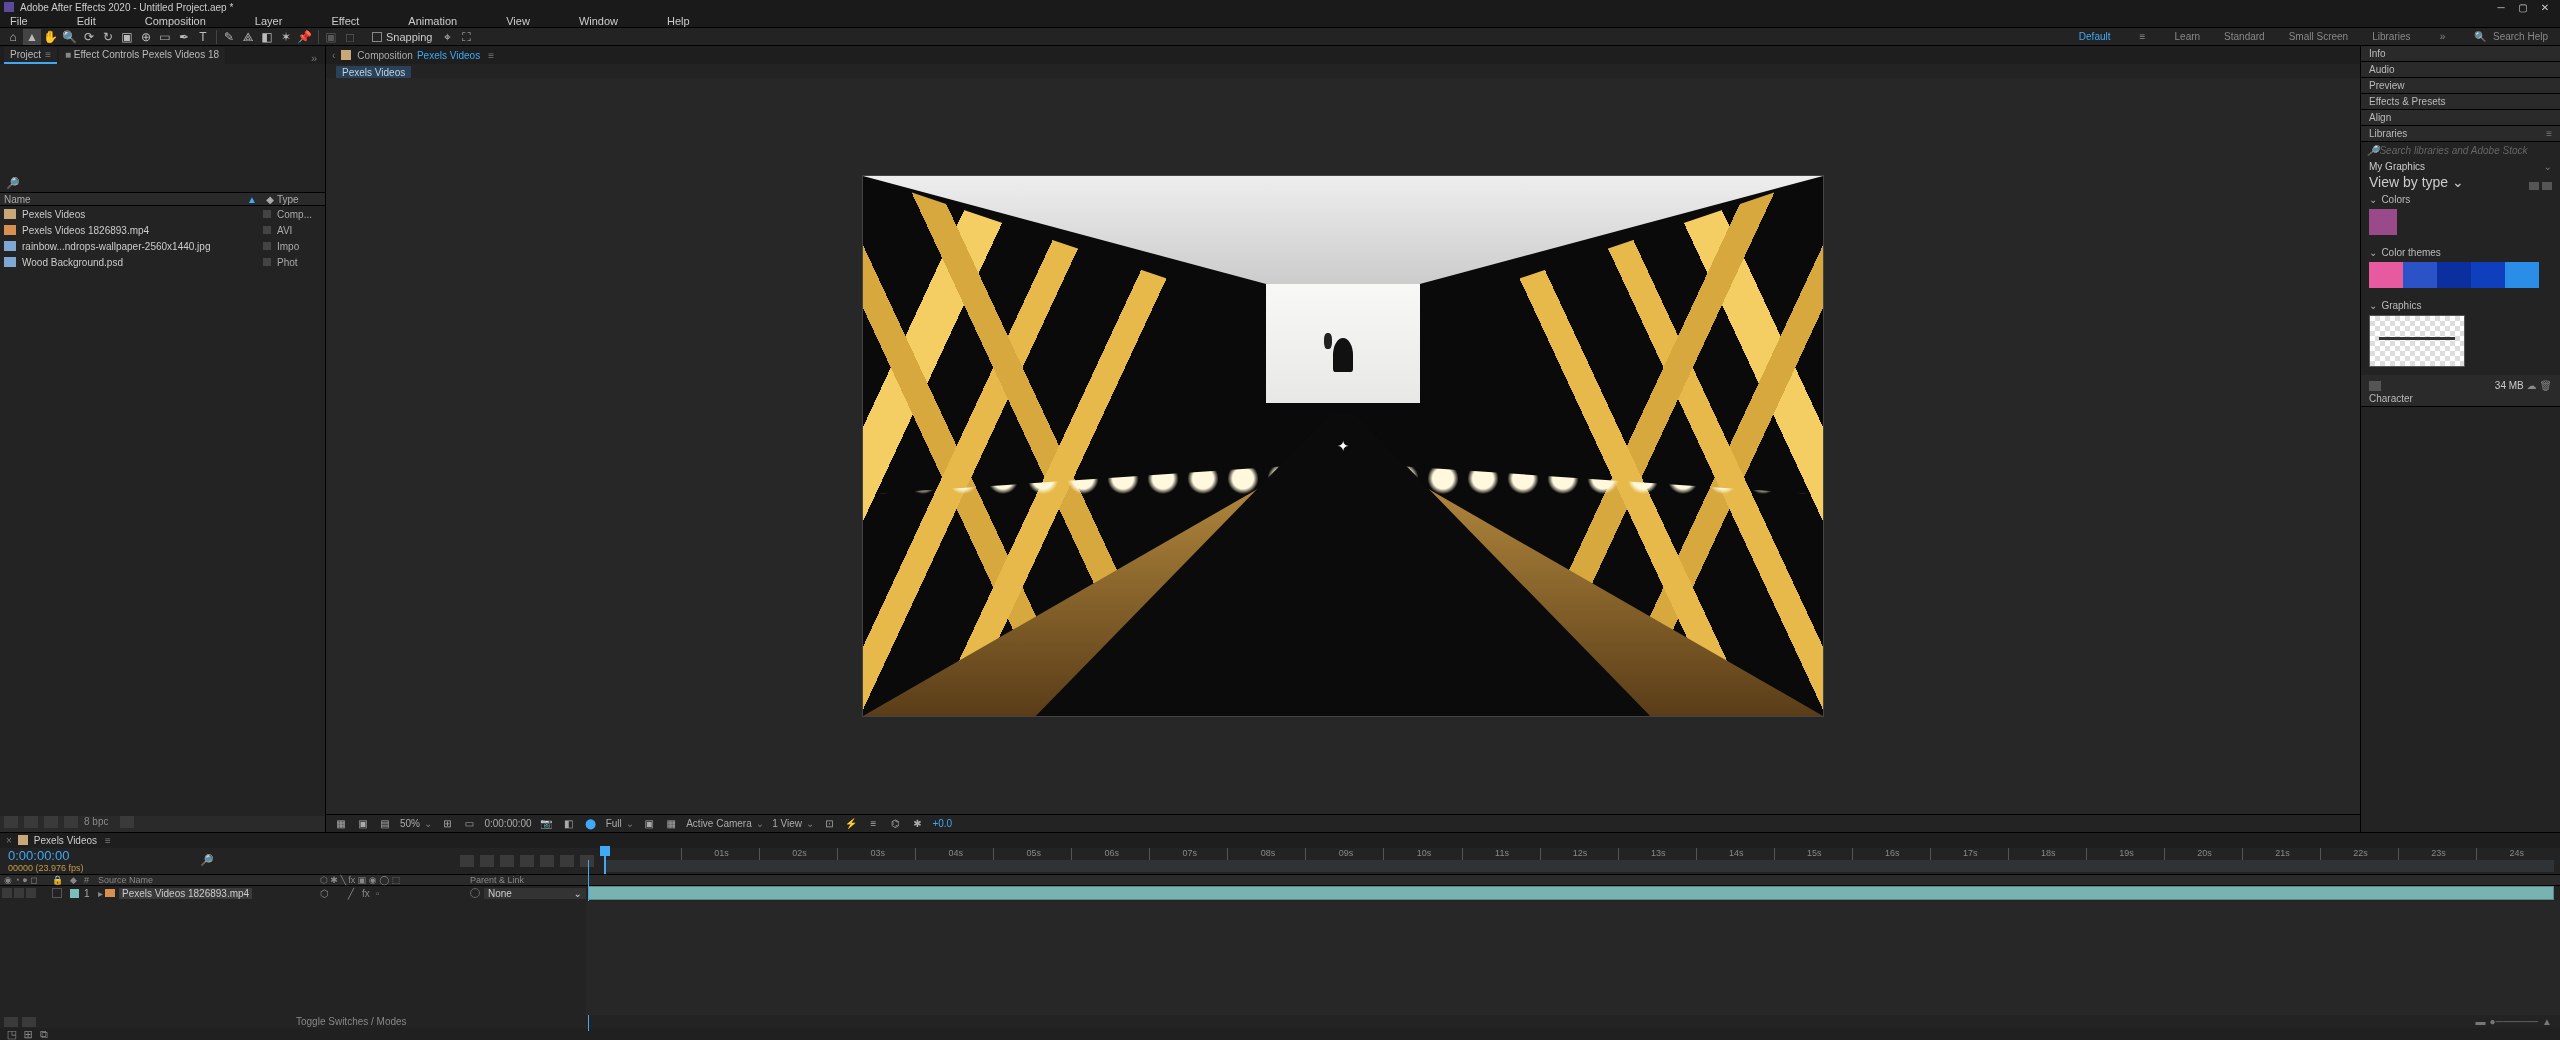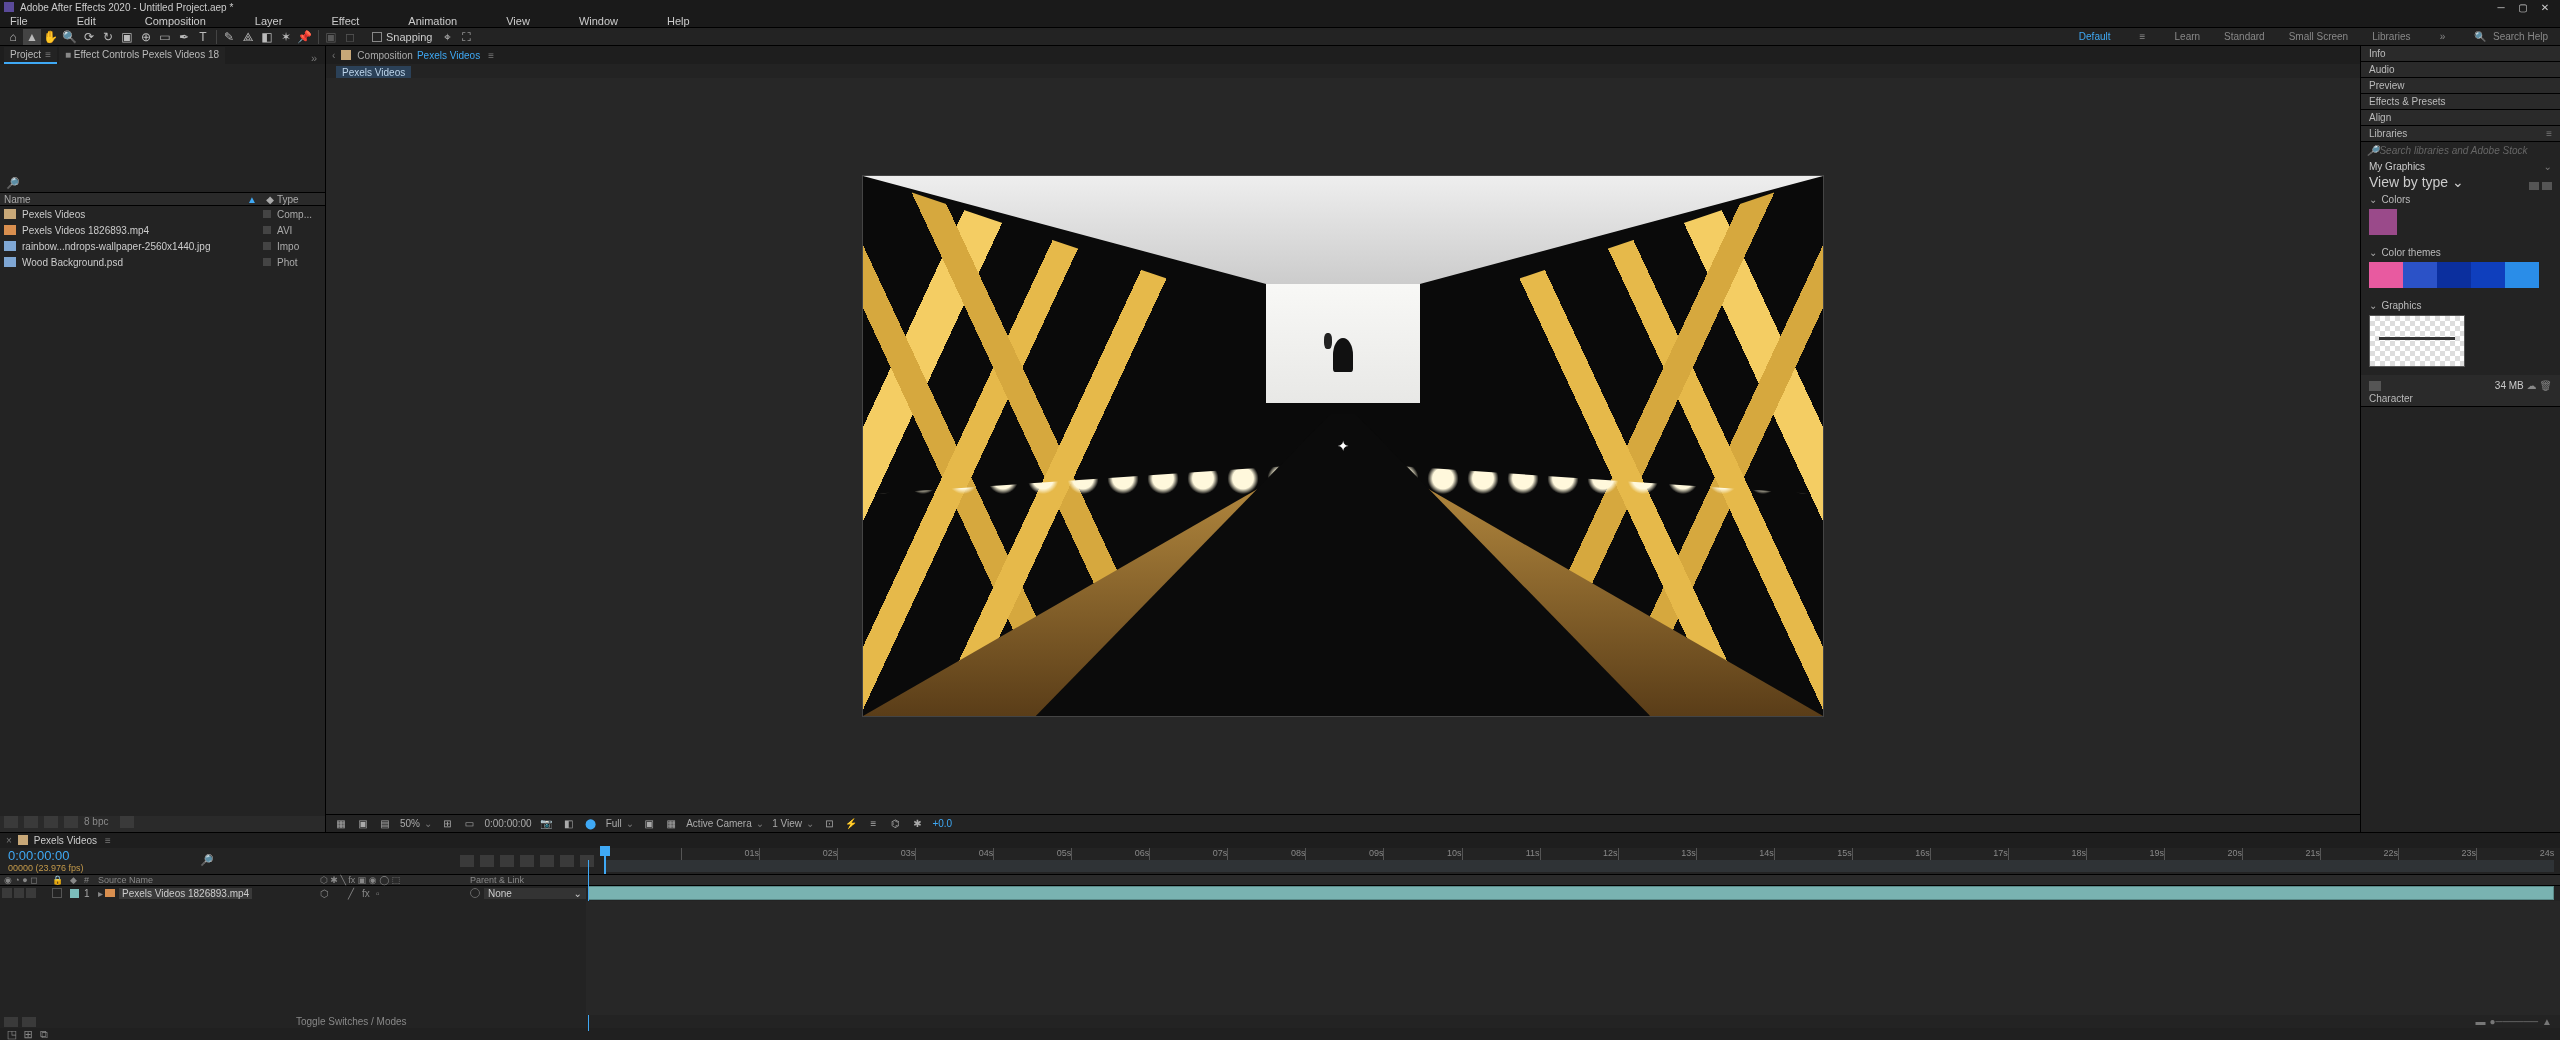--- a/index.html
+++ b/index.html
@@ -132,21 +132,21 @@
 .tl-header { height:26px; display:flex; align-items:center; background:#232323;}
 .tl-timecode { width:200px; padding:2px 8px;}
 .tl-timecode .tc { color:#3fa9f5; font-size:13px;}
 .tl-timecode .fps { color:#c49a4a; font-size:9px;}
 .tl-search { width:260px; display:flex; align-items:center; color:#888;}
 .tl-icons { display:flex; gap:6px; margin-left:auto; margin-right:10px;}
 .tl-icons .ti { width:14px; height:12px; background:#3a3a3a;}
 .tl-ruler { flex:1; position:relative; height:26px; }
 .ruler-bg { position:absolute; left:0; right:6px; top:12px; height:12px; background:#2f3336;}
 .ruler-ticks { position:absolute; left:0; right:6px; top:0; height:12px; display:flex;}
-.tick { flex:1; font-size:9px; color:#888; text-align:right; border-left:1px solid #555; padding-left:2px; position:relative; height:12px;}
+.tick { flex:1; font-size:9px; color:#888; text-align:center; border-left:1px solid #555; padding-left:2px; position:relative; height:12px;}
 .playhead { position:absolute; left:0; top:0; width:2px; height:26px; background:#3fa9f5;}
 .playhead .ph-head { position:absolute; top:-2px; left:-4px; width:10px; height:10px; background:#3fa9f5;}
 
 .tl-cols { height:13px; display:flex; align-items:center; background:#2a2a2a; font-size:9px; color:#888; border-top:1px solid #000; border-bottom:1px solid #000;}
 .tl-cols .c-tog { width:52px; padding-left:4px;}
 .tl-cols .c-lock { width:18px;}
 .tl-cols .c-tag { width:14px;}
 .tl-cols .c-num { width:14px;}
 .tl-cols .c-name { width:222px;}
 .tl-cols .c-sw { width:150px;}

